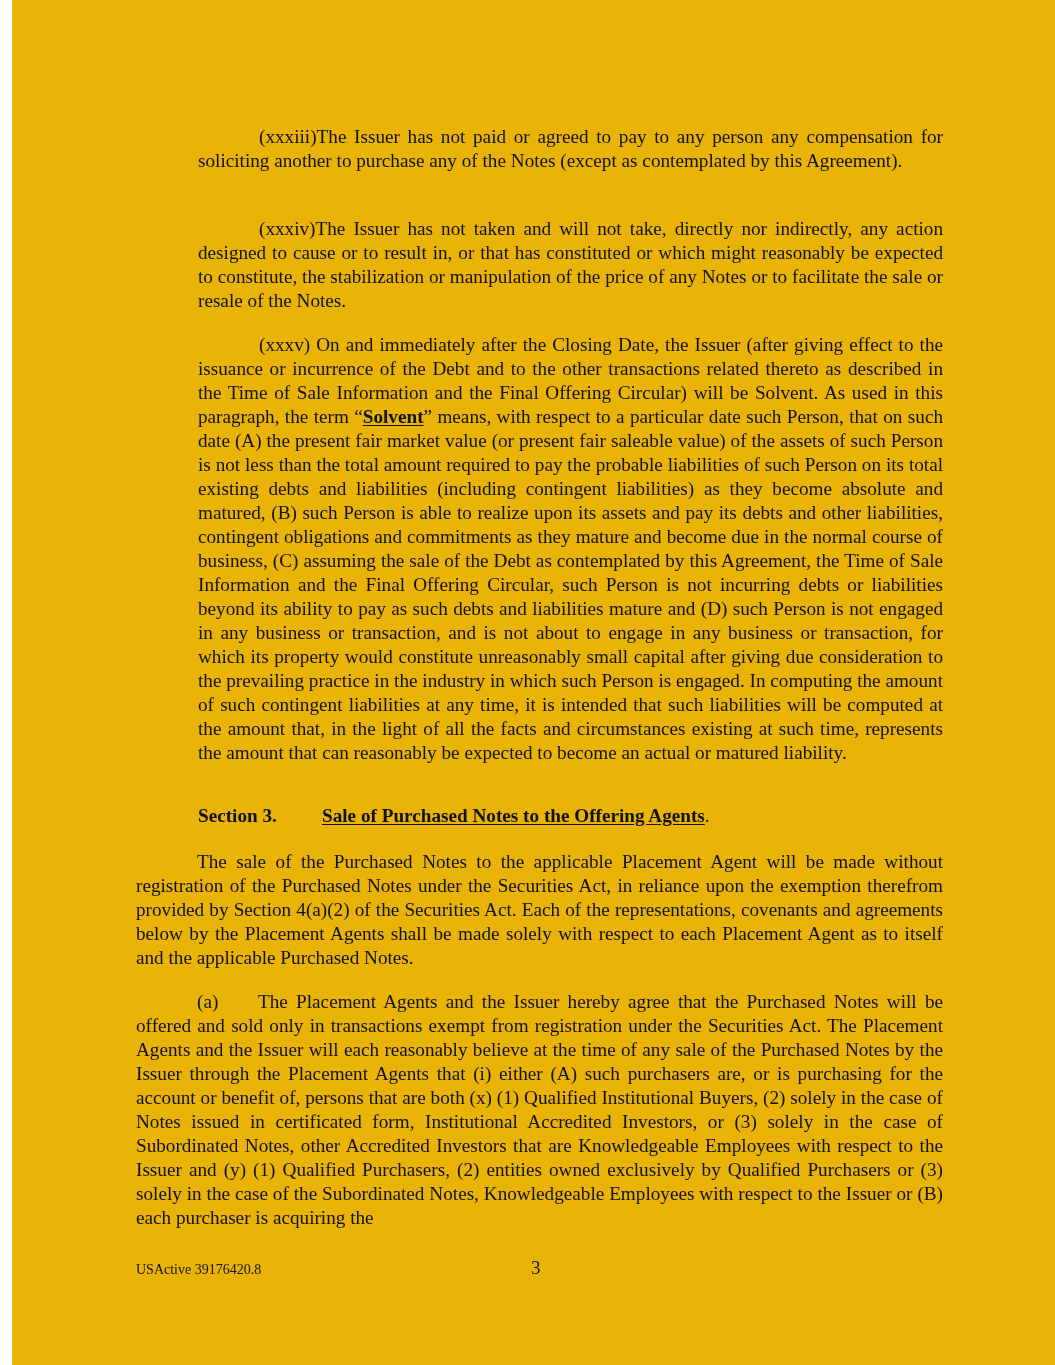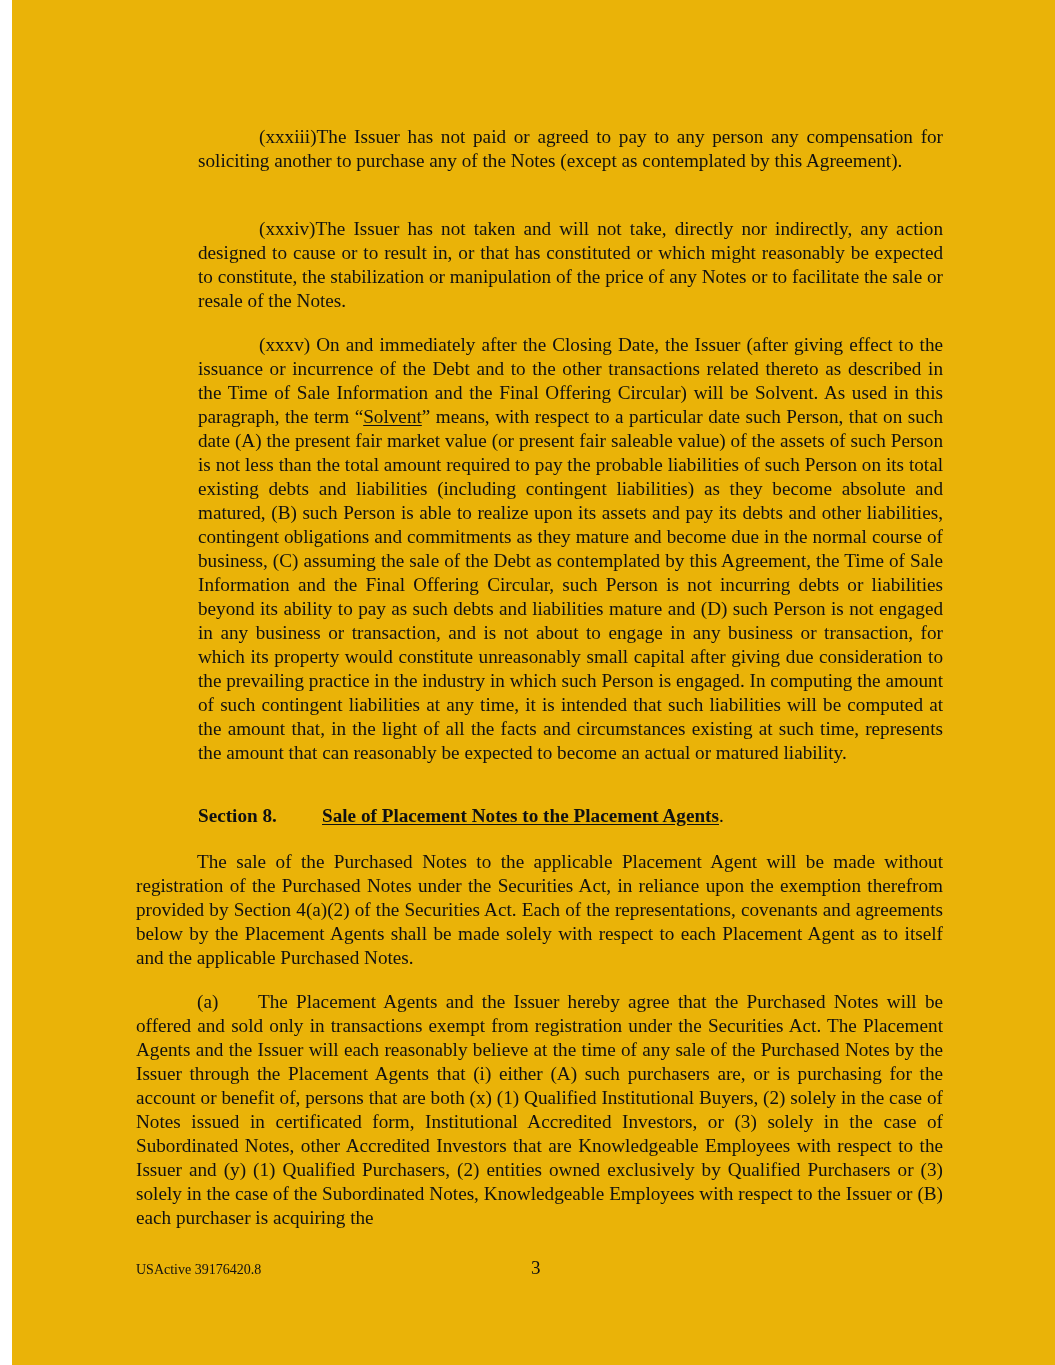--- a/index.html
+++ b/index.html
@@ -37,21 +37,21 @@
       left: 186px;
       width: 745px;
     }
     .para.full {
       left: 124px;
       width: 807px;
     }
     .lbl {
       display: inline;
     }
-    .u { text-decoration: underline; text-underline-offset: 2px; }
+    .u { text-decoration: underline; text-underline-offset: 2px; font-weight: bold; }
     .section-heading {
       position: absolute;
       left: 186px;
       top: 804px;
       font-size: 19.2px;
       line-height: 24px;
       font-weight: bold;
       margin: 0;
     }
     .section-heading .sec-num {
@@ -86,21 +86,21 @@
 <body>
 
 <div class="page">
 
   <p class="para inner" style="top:125px;"><span class="first-indent"></span><span class="lbl">(xxxiii)</span><span>The Issuer has not paid or agreed to pay to any person any compensation for soliciting another to purchase any of the Notes (except as contemplated by this Agreement).</span></p>
 
   <p class="para inner" style="top:217px;"><span class="first-indent"></span><span class="lbl">(xxxiv)</span><span>The Issuer has not taken and will not take, directly nor indirectly, any action designed to cause or to result in, or that has constituted or which might reasonably be expected to constitute, the stabilization or manipulation of the price of any Notes or to facilitate the sale or resale of the Notes.</span></p>
 
   <p class="para inner" style="top:333px;"><span class="first-indent"></span><span class="lbl">(xxxv)</span><span> On and immediately after the Closing Date, the Issuer (after giving effect to the issuance or incurrence of the Debt and to the other transactions related thereto as described in the Time of Sale Information and the Final Offering Circular) will be Solvent. As used in this paragraph, the term “</span><span class="u">Solvent</span><span>” means, with respect to a particular date such Person, that on such date (A) the present fair market value (or present fair saleable value) of the assets of such Person is not less than the total amount required to pay the probable liabilities of such Person on its total existing debts and liabilities (including contingent liabilities) as they become absolute and matured, (B) such Person is able to realize upon its assets and pay its debts and other liabilities, contingent obligations and commitments as they mature and become due in the normal course of business, (C) assuming the sale of the Debt as contemplated by this Agreement, the Time of Sale Information and the Final Offering Circular, such Person is not incurring debts or liabilities beyond its ability to pay as such debts and liabilities mature and (D) such Person is not engaged in any business or transaction, and is not about to engage in any business or transaction, for which its property would constitute unreasonably small capital after giving due consideration to the prevailing practice in the industry in which such Person is engaged.  In computing the amount of such contingent liabilities at any time, it is intended that such liabilities will be computed at the amount that, in the light of all the facts and circumstances existing at such time, represents the amount that can reasonably be expected to become an actual or matured liability.</span></p>
 
-  <p class="section-heading"><span class="sec-num">Section 8.</span><span class="sec-title">Sale of Placement Notes to the Placement Agents</span><span class="sec-period">.</span></p>
+  <p class="section-heading"><span class="sec-num">Section 3.</span><span class="sec-title">Sale of Purchased Notes to the Offering Agents</span><span class="sec-period">.</span></p>
 
   <p class="para full" style="top:850px;"><span class="first-indent"></span><span>The sale of the Purchased Notes to the applicable Placement Agent will be made without registration of the Purchased Notes under the Securities Act, in reliance upon the exemption therefrom provided by Section 4(a)(2) of the Securities Act. Each of the representations, covenants and agreements below by the Placement Agents shall be made solely with respect to each Placement Agent as to itself and the applicable Purchased Notes.</span></p>
 
   <p class="para full" style="top:990px;"><span class="first-indent"></span><span class="a-label">(a)</span><span>The Placement Agents and the Issuer hereby agree that the Purchased Notes will be offered and sold only in transactions exempt from registration under the Securities Act.  The Placement Agents and the Issuer will each reasonably believe at the time of any sale of the Purchased Notes by the Issuer through the Placement Agents that (i) either (A) such purchasers are, or is purchasing for the account or benefit of, persons that are both (x) (1) Qualified Institutional Buyers, (2) solely in the case of Notes issued in certificated form, Institutional Accredited Investors, or (3) solely in the case of Subordinated Notes, other Accredited Investors that are Knowledgeable Employees with respect to the Issuer and (y) (1) Qualified Purchasers, (2) entities owned exclusively by Qualified Purchasers or (3) solely in the case of the Subordinated Notes, Knowledgeable Employees with respect to the Issuer or (B) each purchaser is acquiring the</span></p>
 
   <div class="footer-id">USActive 39176420.8</div>
   <div class="page-number">3</div>
 
 </div>
 

